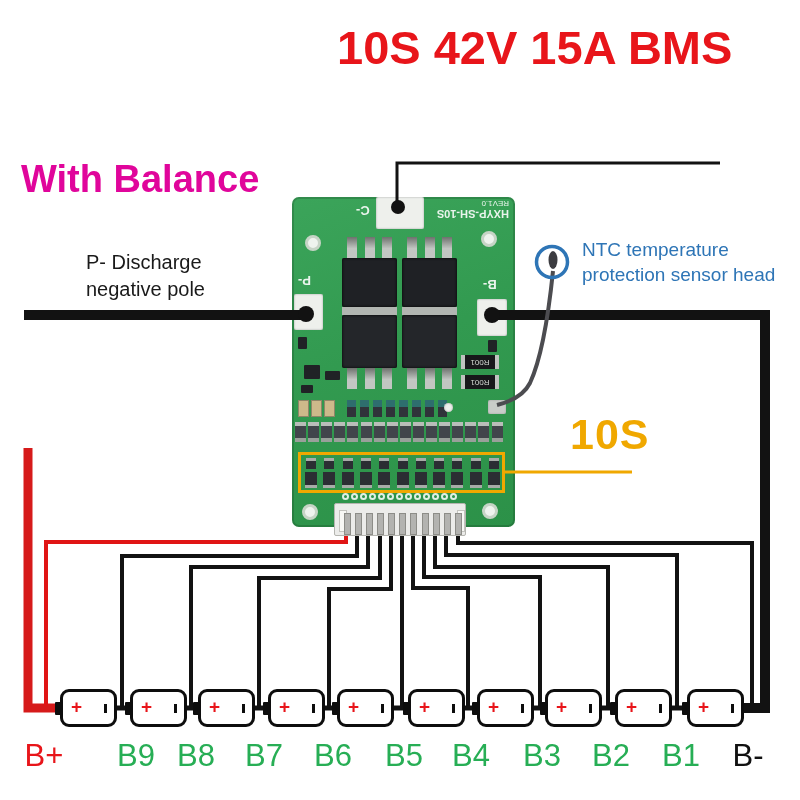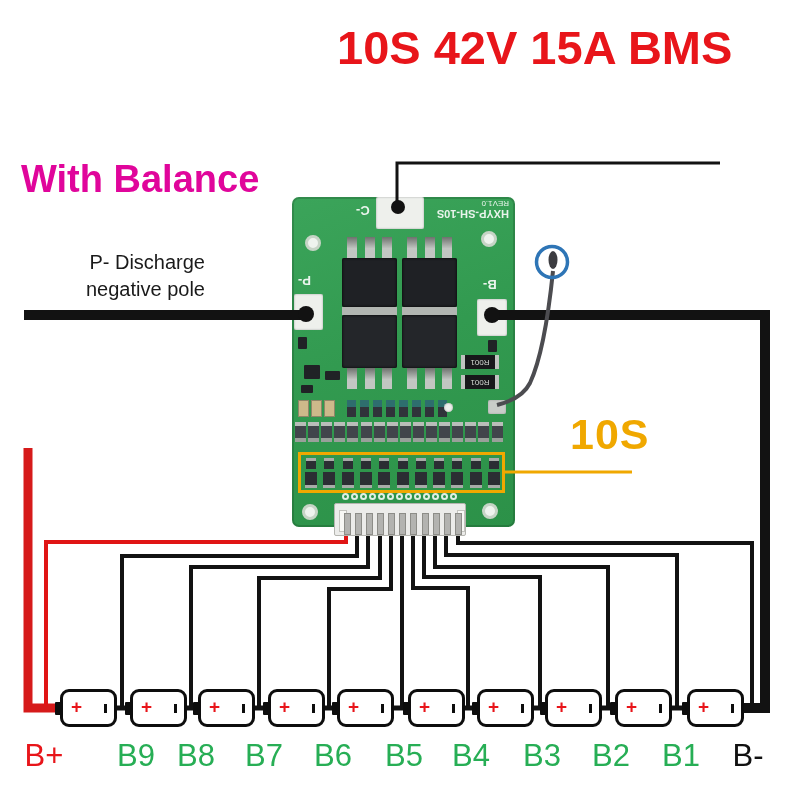--- a/index.html
+++ b/index.html
@@ -1,18 +1,18 @@
 <!DOCTYPE html>
 <html style="--title-red: #e8151a; --magenta: #e0059b; --ntc-blue: #2e75b6; --yellow: #f0a800; --label-green: #27ae55; --wire-red: #d61a1a; --wire-black: #121212; --text-black: #1a1a1a; --pcb-green: #329a50;"><head>
 <meta charset="utf-8">
 <style>
   html,body{margin:0;padding:0;background:#fff;}
   #canvas{position:relative;width:800px;height:800px;background:#fff;overflow:hidden;
           font-family:"Liberation Sans",sans-serif;}
-  .txt{position:absolute;white-space:pre-line;text-align:right;}
+  .txt{position:absolute;white-space:pre-line;}
   .title{font-size:47px;font-weight:bold;color:var(--title-red);letter-spacing:0px;}
   .balance{font-size:38px;font-weight:bold;color:var(--magenta);}
   .note{font-size:20px;line-height:1.35;color:var(--text-black);}
   .note-red{color:var(--title-red);}
   .note-blue{color:var(--ntc-blue);font-size:19px;line-height:1.3;}
   .s10{font-size:43px;font-weight:bold;color:var(--yellow);letter-spacing:1px;}
   svg{position:absolute;left:0;top:0;z-index:2;}
   
   #board{position:absolute;left:292px;top:197px;width:223px;height:330px;z-index:1;
          background:linear-gradient(160deg,#3ba45a 0%,#329a50 45%,#2c9148 100%);
@@ -104,20 +104,22 @@
     <ellipse cx="553" cy="260" rx="4.5" ry="9" fill="#3c3c40"></ellipse>
     <circle cx="552" cy="262" r="15.5" fill="none" stroke="#2e75b6" stroke-width="3.5"></circle>
 
     <line x1="505" y1="472" x2="632" y2="472" stroke="#f0a800" stroke-width="3"></line>
   </svg>
 
   <div class="txt title" style="left:337px;top:20px;">10S 42V 15A BMS</div>
   <div class="txt balance" style="left:21px;top:158px;">With Balance</div>
   <div class="txt note" style="left:55px;top:249px;margin-left:31px;">P- Discharge
 negative pole</div>
+  <div class="txt note-blue txt" style="left:582px;top:238px;">NTC temperature
+protection sensor head</div>
   <div class="txt s10" style="left:553px;top:410px;margin-left:17px;">10S</div>
 
   <div id="board">
     <div class="hole" style="left:13px;top:38px;"></div>
     <div class="hole" style="left:189px;top:34px;"></div>
     <div class="hole" style="left:10px;top:307px;"></div>
     <div class="hole" style="left:190px;top:306px;"></div>
 
     <div class="pad" style="left:84px;top:0;width:48px;height:32px;"></div>
     <div class="silk" style="left:64px;top:6px;font-size:13px;">C-</div>

